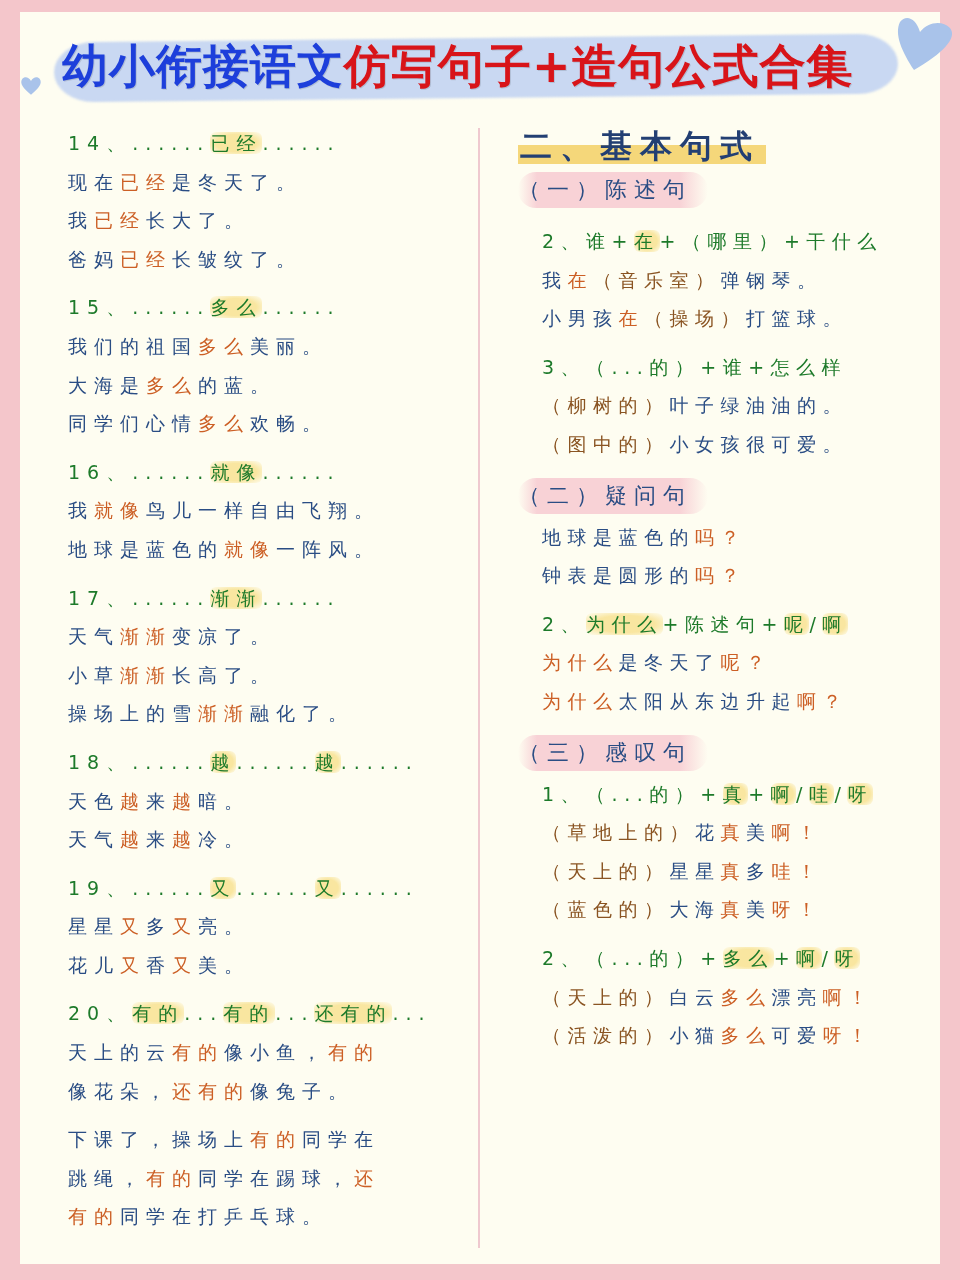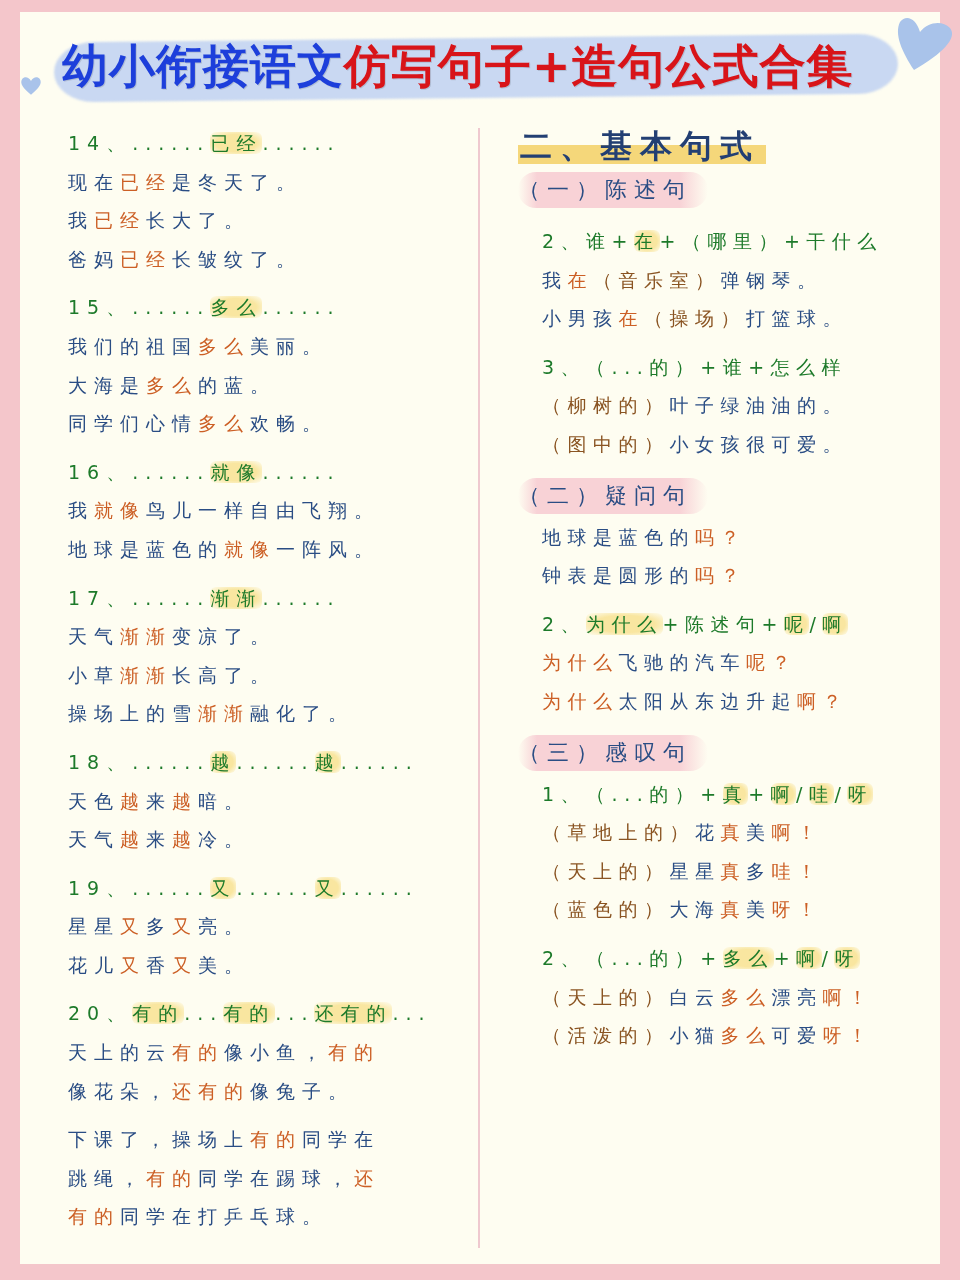--- a/index.html
+++ b/index.html
@@ -179,21 +179,21 @@
         <div class="line"><span class="c-blue">小男孩</span><span class="c-orange">在</span><span class="c-brown">（操场）</span><span class="c-blue">打篮球。</span></div>
       </div><div class="gap"></div><div>
         <div class="line"><span class="c-green">3、（...的）+谁+怎么样</span></div>
         <div class="line"><span class="c-brown">（柳树的）</span><span class="c-blue">叶子绿油油的。</span></div>
         <div class="line"><span class="c-brown">（图中的）</span><span class="c-blue">小女孩很可爱。</span></div>
       </div><div class="gap-lg"></div><div class="sub-title">（二）疑问句</div><div class="gap-sm"></div><div>
         <div class="line"><span class="c-blue">地球是蓝色的</span><span class="c-orange">吗？</span></div>
         <div class="line"><span class="c-blue">钟表是圆形的</span><span class="c-orange">吗？</span></div>
       </div><div class="gap"></div><div>
         <div class="line"><span class="c-green">2、</span><span class="c-green hl">为什么</span><span class="c-green">+陈述句+</span><span class="c-green hl">呢</span><span class="c-green">/</span><span class="c-green hl">啊</span></div>
-        <div class="line"><span class="c-orange">为什么</span><span class="c-blue">飞驰的汽车</span><span class="c-orange">呢？</span></div>
+        <div class="line"><span class="c-orange">为什么</span><span class="c-blue">是冬天了</span><span class="c-orange">呢？</span></div>
         <div class="line"><span class="c-orange">为什么</span><span class="c-blue">太阳从东边升起</span><span class="c-orange">啊？</span></div>
       </div><div class="gap-lg"></div><div class="sub-title">（三）感叹句</div><div class="gap-sm"></div><div>
         <div class="line"><span class="c-green">1、（...的）+</span><span class="c-green hl">真</span><span class="c-green">+</span><span class="c-green hl">啊</span><span class="c-green">/</span><span class="c-green hl">哇</span><span class="c-green">/</span><span class="c-green hl">呀</span></div>
         <div class="line"><span class="c-brown">（草地上的）</span><span class="c-blue">花</span><span class="c-orange">真</span><span class="c-blue">美</span><span class="c-orange">啊！</span></div>
         <div class="line"><span class="c-brown">（天上的）</span><span class="c-blue">星星</span><span class="c-orange">真</span><span class="c-blue">多</span><span class="c-orange">哇！</span></div>
         <div class="line"><span class="c-brown">（蓝色的）</span><span class="c-blue">大海</span><span class="c-orange">真</span><span class="c-blue">美</span><span class="c-orange">呀！</span></div>
       </div><div class="gap"></div><div>
         <div class="line"><span class="c-green">2、（...的）+</span><span class="c-green hl">多么</span><span class="c-green">+</span><span class="c-green hl">啊</span><span class="c-green">/</span><span class="c-green hl">呀</span></div>
         <div class="line"><span class="c-brown">（天上的）</span><span class="c-blue">白云</span><span class="c-orange">多么</span><span class="c-blue">漂亮</span><span class="c-orange">啊！</span></div>
         <div class="line"><span class="c-brown">（活泼的）</span><span class="c-blue">小猫</span><span class="c-orange">多么</span><span class="c-blue">可爱</span><span class="c-orange">呀！</span></div>

